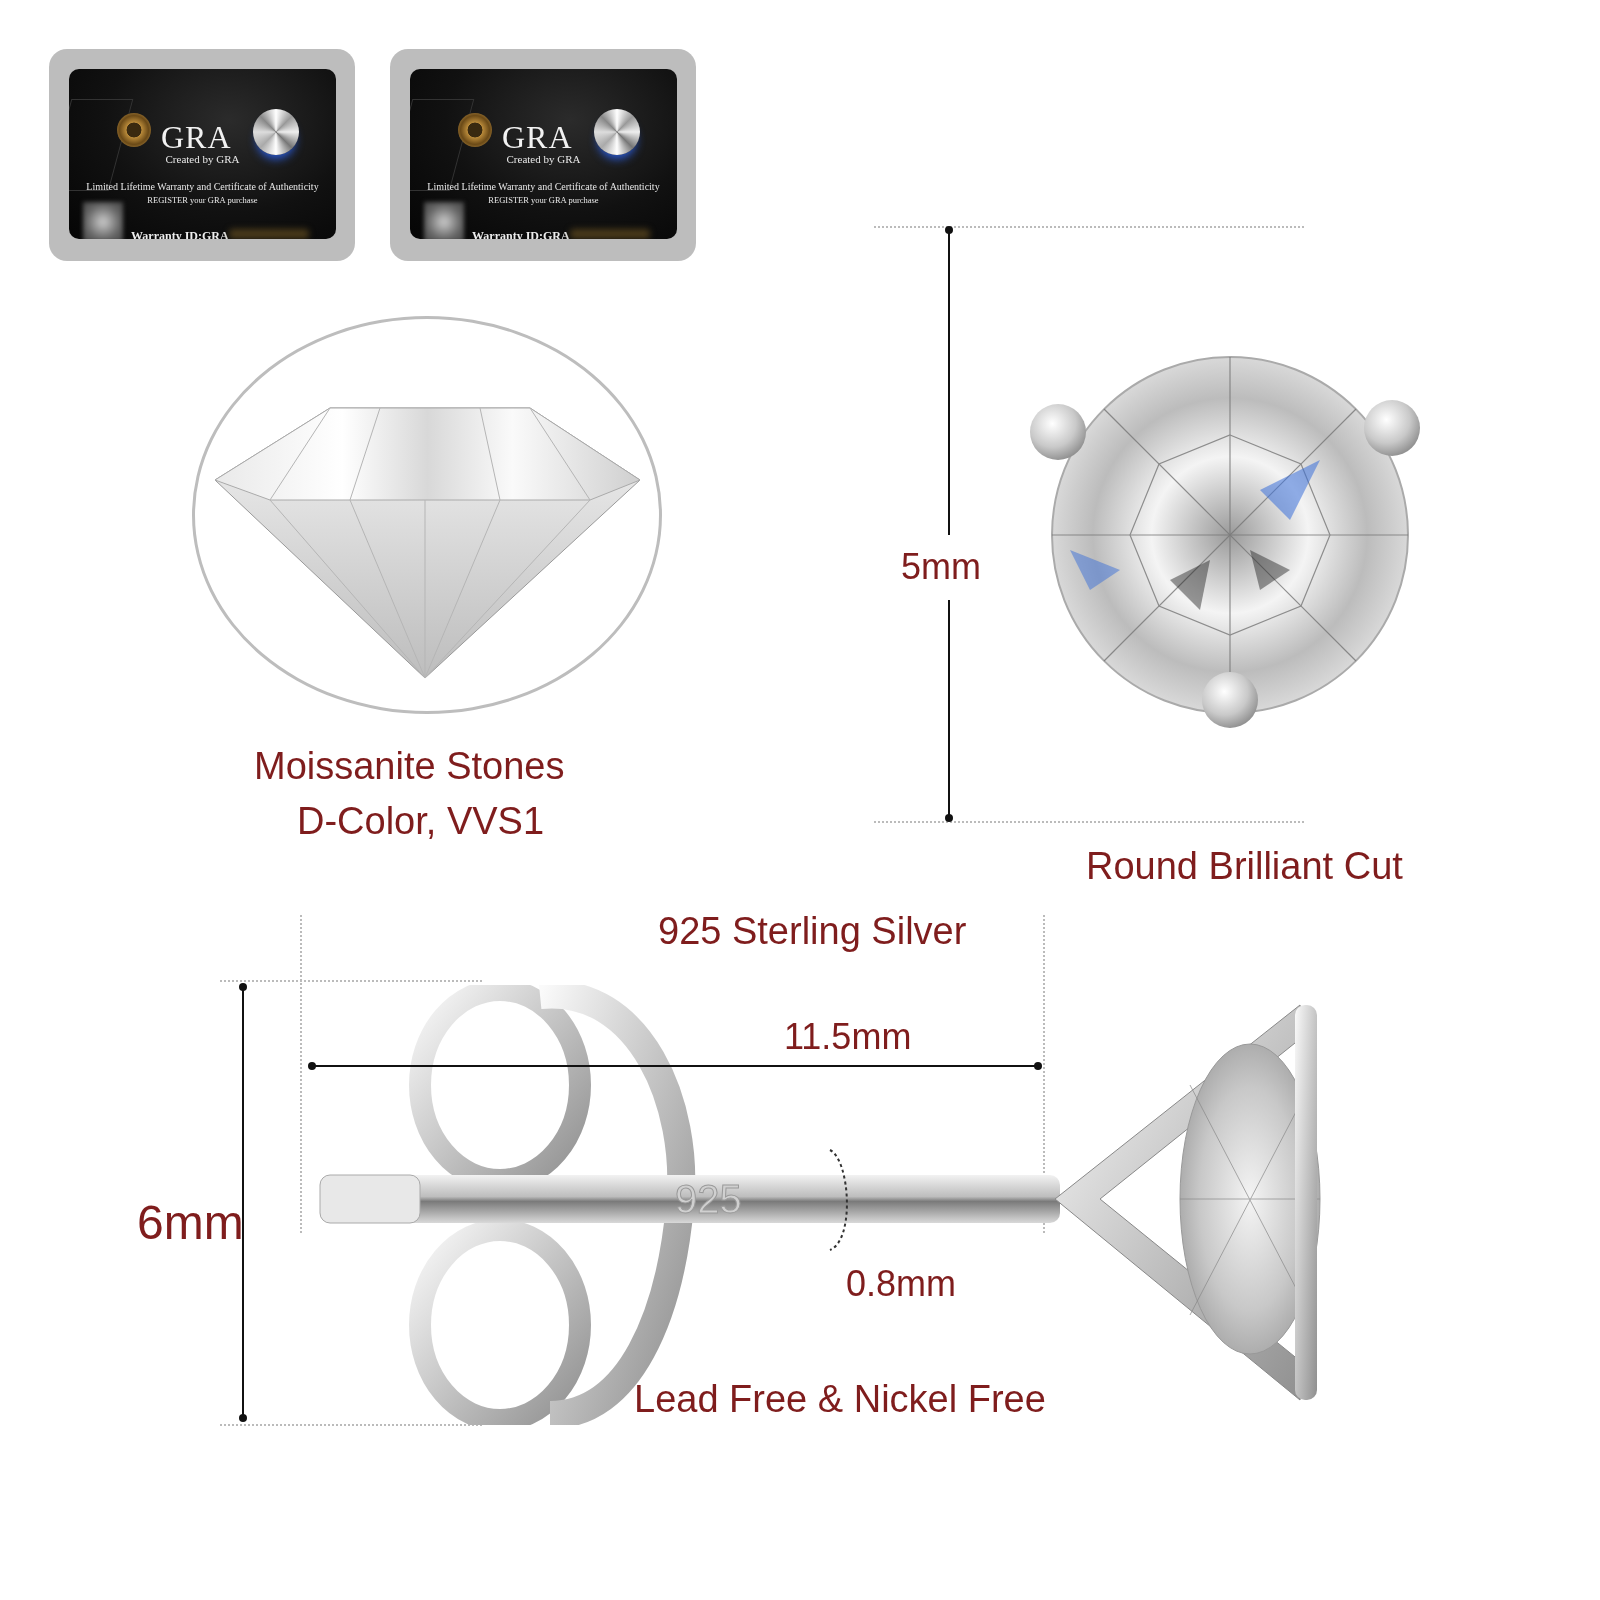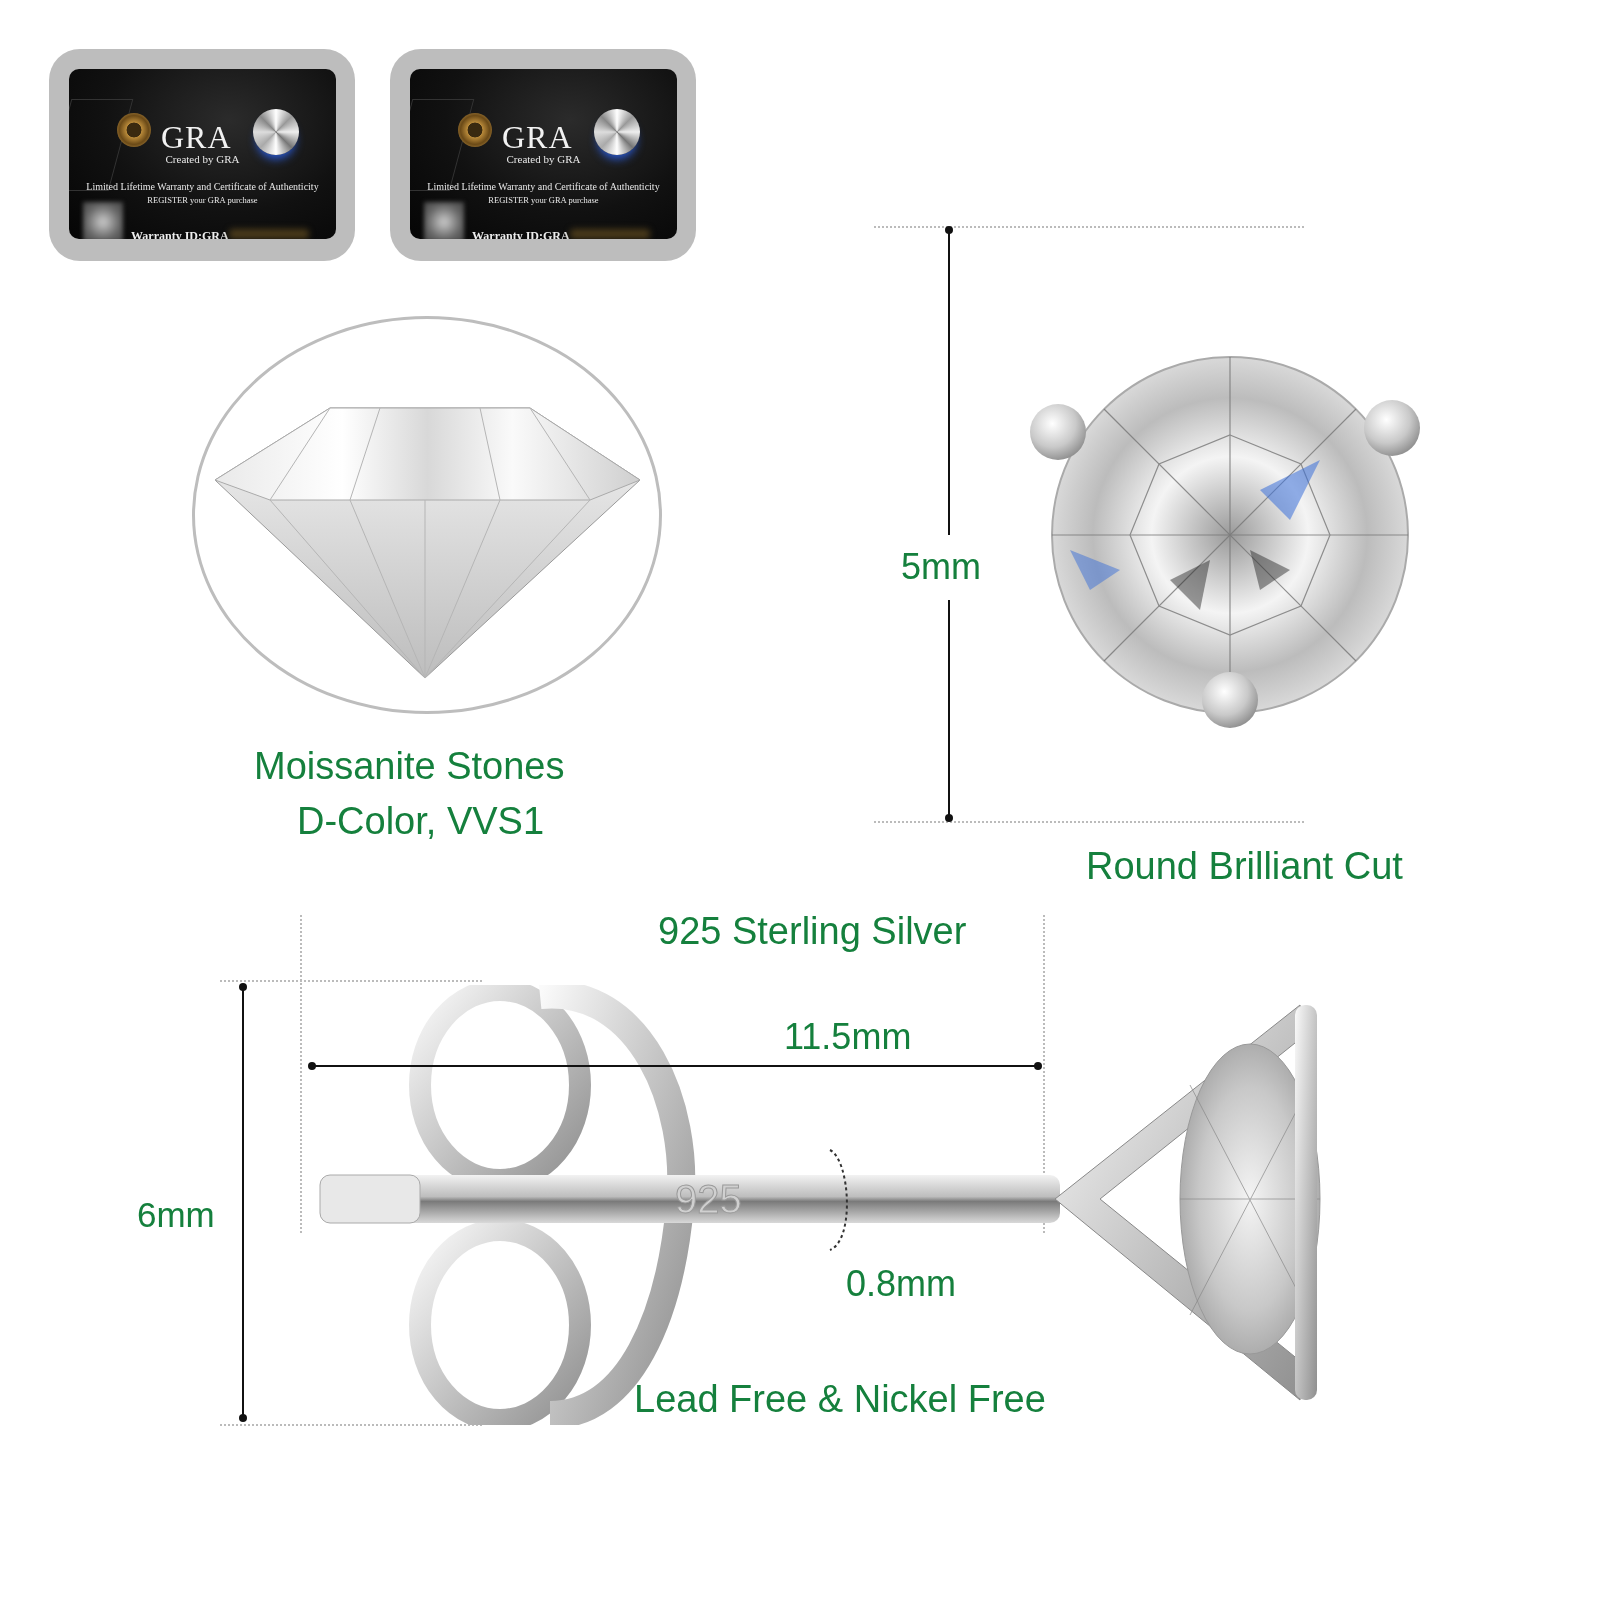--- a/index.html
+++ b/index.html
@@ -1,35 +1,35 @@
 <!DOCTYPE html>
 <html><head>
 <meta charset="utf-8">
 <style>
   html, body { margin:0; padding:0; background:#fff; }
   body { width:1600px; height:1600px; position:relative; overflow:hidden; font-family:"Liberation Sans", sans-serif; color:#111; }
   .abs { position:absolute; }
-  .card-frame { background:#bdbdbd; border-radius:31px; width:306px; height:212px; }
+  .card-frame { background:#bdbdbd; border-radius:18px; width:306px; height:212px; }
   .card { position:absolute; left:20px; top:20px; width:267px; height:170px; border-radius:10px;
           background: radial-gradient(ellipse at 60% 30%, #2b2b2b 0%, #111 55%, #050505 100%); overflow:hidden; }
   .card .seal { position:absolute; left:48px; top:44px; width:34px; height:34px; border-radius:50%;
           background: radial-gradient(circle, #3a2a10 30%, #b98a3a 32%, #6b4a17 60%, #caa055 100%); }
   .card .gra { position:absolute; left:92px; top:50px; font-family:"Liberation Serif", serif; font-size:32px; color:#f2f2f2; letter-spacing:1px; }
   .card .gem { position:absolute; left:184px; top:40px; width:46px; height:46px; border-radius:50%;
           background: conic-gradient(#fff,#999,#eee,#777,#fff,#aaa,#ddd,#888,#fff); box-shadow:0 8px 10px -4px #2a5bd8; }
   .card .t1, .card .t2, .card .t3 { position:absolute; left:0; width:100%; text-align:center; font-family:"Liberation Serif", serif; color:#e8e8e8; }
   .card .t1 { top:84px; font-size:11px; }
   .card .t2 { top:112px; font-size:10px; }
   .card .t3 { top:126px; font-size:8.5px; }
   .card .qr { position:absolute; left:14px; top:133px; width:40px; height:40px; background:radial-gradient(circle,#bbb 10%,#666 60%,#444); filter:blur(2px); }
   .card .wid { position:absolute; left:62px; top:160px; font-family:"Liberation Serif", serif; font-size:12px; color:#eee; font-weight:bold; }
   .card .blur { position:absolute; left:160px; top:160px; width:80px; height:10px; background:#4a3a1a; filter:blur(3px); border-radius:4px; }
   .card .outline { position:absolute; left:-10px; top:30px; width:60px; height:90px; border:1px solid #333; transform:skewX(-15deg); }
 
-  .label { font-size:38px; color:#15803d; white-space:nowrap; }
+  .label { font-size:38px; color:#7f1d1d; white-space:nowrap; }
   .vline { background:#111; width:2px; }
   .hline { background:#111; height:2px; }
   .dot { width:8px; height:8px; border-radius:50%; background:#111; }
   .dotted-h { border-top:2px dotted #bbb; height:0; }
   .dotted-v { border-left:2px dotted #bbb; width:0; }
 
   .moiss-circle { width:464px; height:392px; border-radius:50%; border:3px solid #bdbdbd; background:#fff; }
 </style>
 </head>
 <body>
@@ -183,16 +183,16 @@
 </svg>
 
 <div class="abs dot" style="left:308px;top:1062px;"></div>
 <div class="abs dot" style="left:1034px;top:1062px;"></div>
 <div class="abs hline" style="left:312px;top:1065px;width:726px;"></div>
 <div class="abs label" style="left:784px;top:1016px;font-size:36px;">11.5mm</div>
 
 <div class="abs dot" style="left:239px;top:983px;"></div>
 <div class="abs dot" style="left:239px;top:1414px;"></div>
 <div class="abs vline" style="left:242px;top:987px;height:431px;"></div>
-<div class="abs label" style="left:137px;top:1195px;font-size:35px;">6mm</div>
+<div class="abs label" style="left:137px;top:1195px;font-size:48px;">6mm</div>
 
 <div class="abs label" style="left:846px;top:1263px;font-size:36px;">0.8mm</div>
 <div class="abs label" style="left:634px;top:1378px;">Lead Free &amp; Nickel Free</div>
 
 </body></html>

